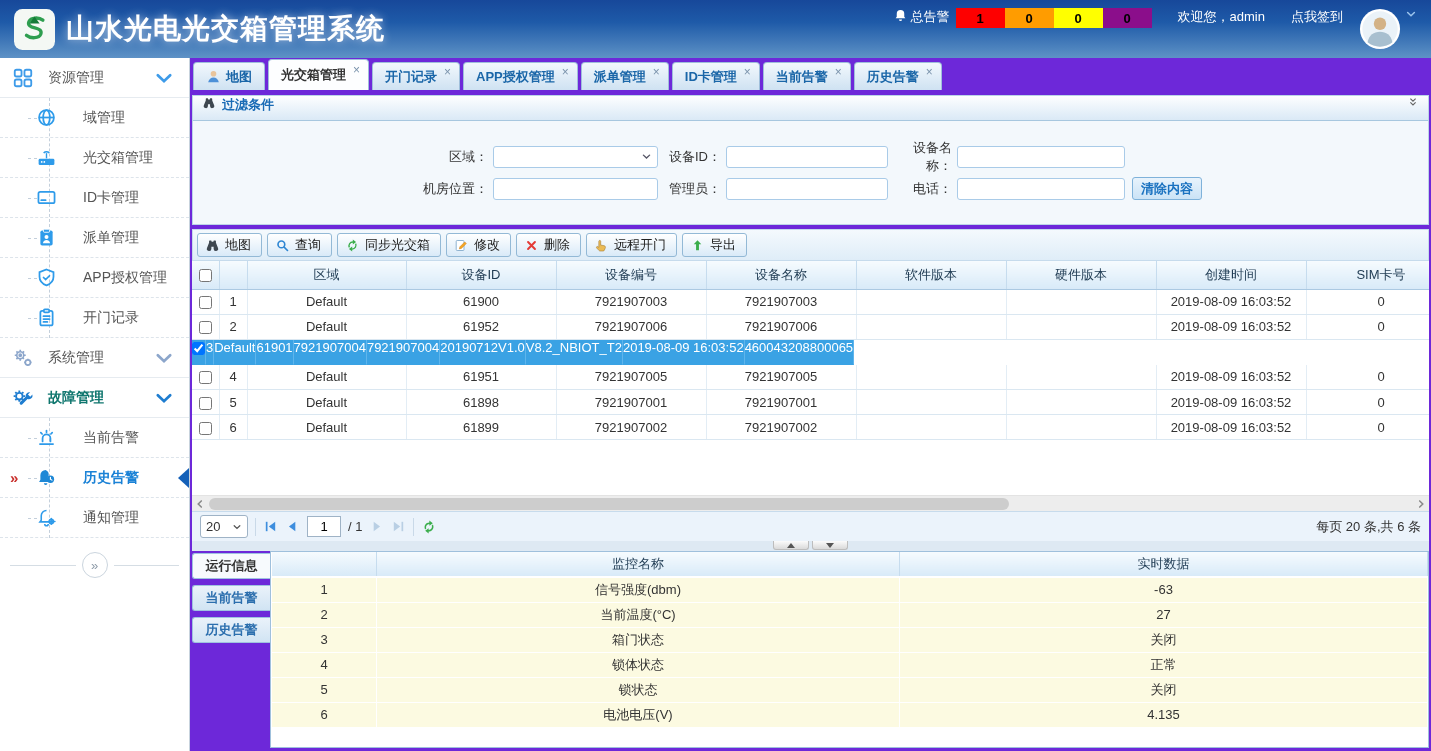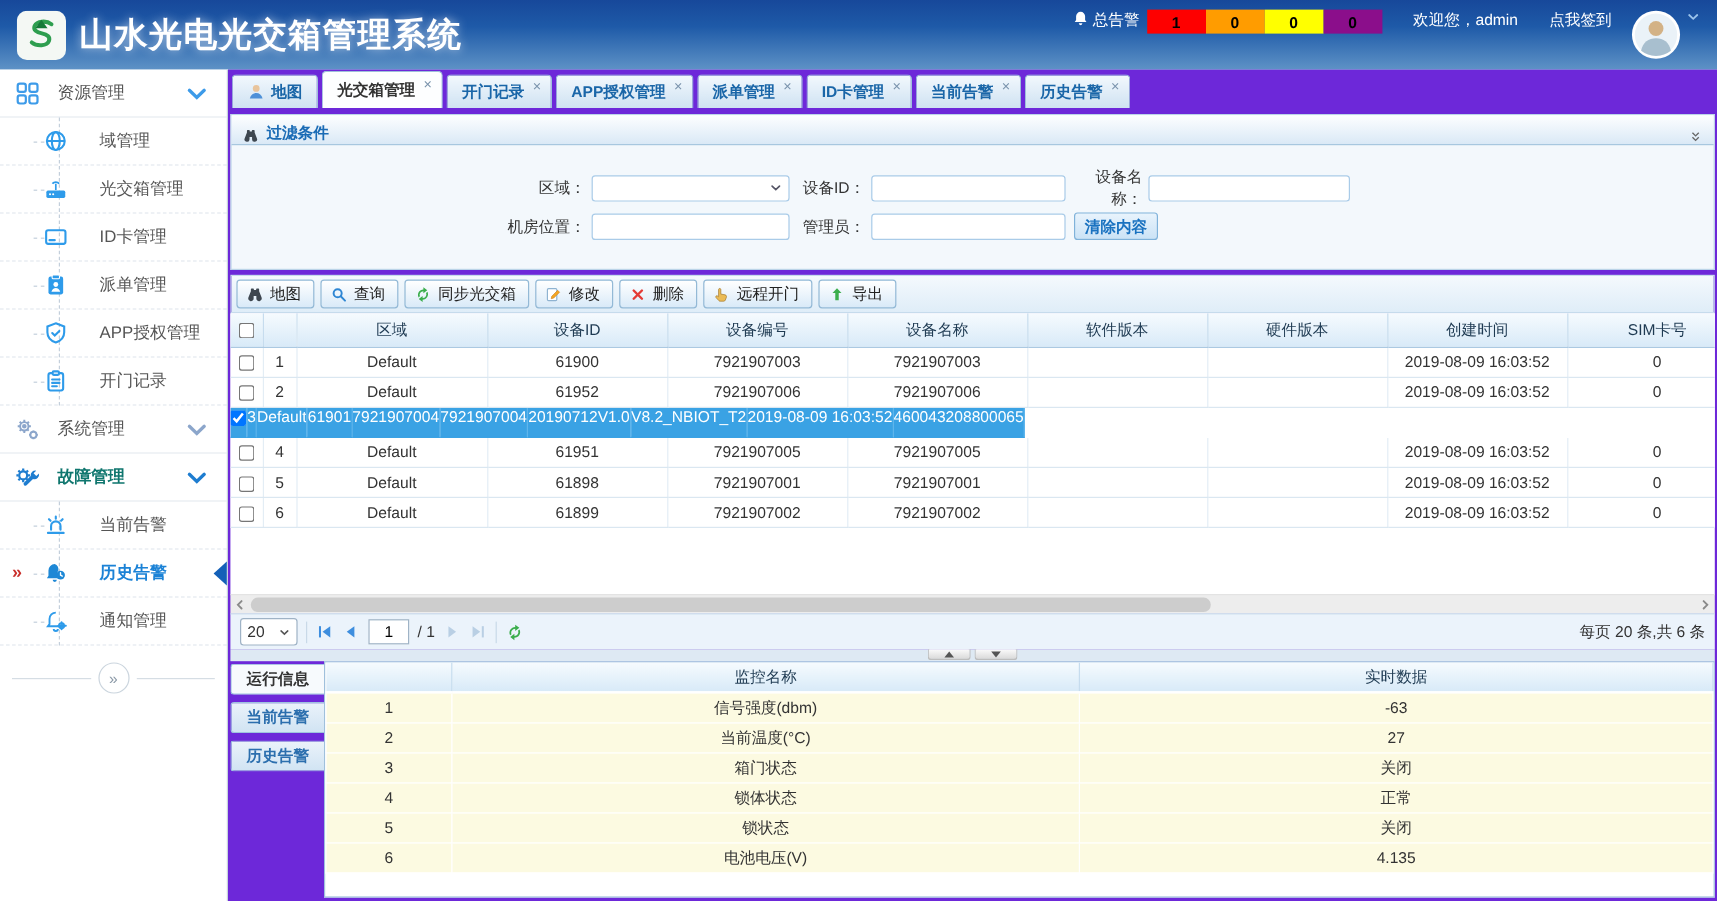--- a/index.html
+++ b/index.html
@@ -61,21 +61,21 @@
   .tabbar{height:32px;display:flex;align-items:flex-end;gap:3px;padding-left:3px}
   .tab{height:28px;display:flex;align-items:center;gap:5px;padding:0 12px;cursor:pointer;
        background:linear-gradient(#F2F8FD,#CFE2F2);border:1px solid #9FBFDB;border-bottom:none;
        border-radius:4px 4px 0 0;font-size:13px;font-weight:bold;color:#1A66A8;white-space:nowrap}
   .tab.active{height:31px;background:#FDFEFF;color:#333}
   .tab .x{font-weight:normal;color:#7A93AC;font-size:12px;margin:-10px -4px 0 2px;cursor:pointer}
   .tabic{width:15px;height:15px}
 
   
   .filter-panel{margin:5px 2px 0;border:1px solid #BBD4E8;background:#F3F8FC}
-  .filter-head{height:25px;display:flex;align-items:flex-end;gap:6px;padding:0 9px;
+  .filter-head{height:25px;display:flex;align-items:flex-start;gap:6px;padding:0 9px;
                background:linear-gradient(#FDFEFF,#DAE9F6);border-bottom:1px solid #A7C7DF}
   .ic-bino{width:14px;height:14px}
   .ft{color:#1A6BB5;font-weight:bold;font-size:13px}
   .ic-coll{width:12px;height:12px;margin-left:auto;color:#666;cursor:pointer}
   .filter-body{padding:24px 0}
   .f-row{display:flex;align-items:center;height:23px}
   .f-row + .f-row{margin-top:9px}
   .fg{display:flex;align-items:center}
   .fg label{font-size:13px;color:#333;text-align:right;padding-right:5px}
   .fg0 label{width:300px}
@@ -444,20 +444,24 @@
                 <input class="ctl" value="" style="">
               </span>
             </div>
             <div class="f-row">
               <span class="fg fg0">
                 <label>机房位置：</label>
                 <input class="ctl" value="" style="">
               </span>
               <span class="fg fg1">
                 <label>管理员：</label>
+                <input class="ctl" value="" style="">
+              </span>
+              <span class="fg fg2">
+                <label>电话：</label>
                 <input class="ctl" value="" style="">
               </span>
               <button class="clear-btn">清除内容</button>
             </div>
           </div>
       </section>
 
       <div id="toolbar" class="toolbar">
           <button class="tbtn">
             <span class="icon ">

